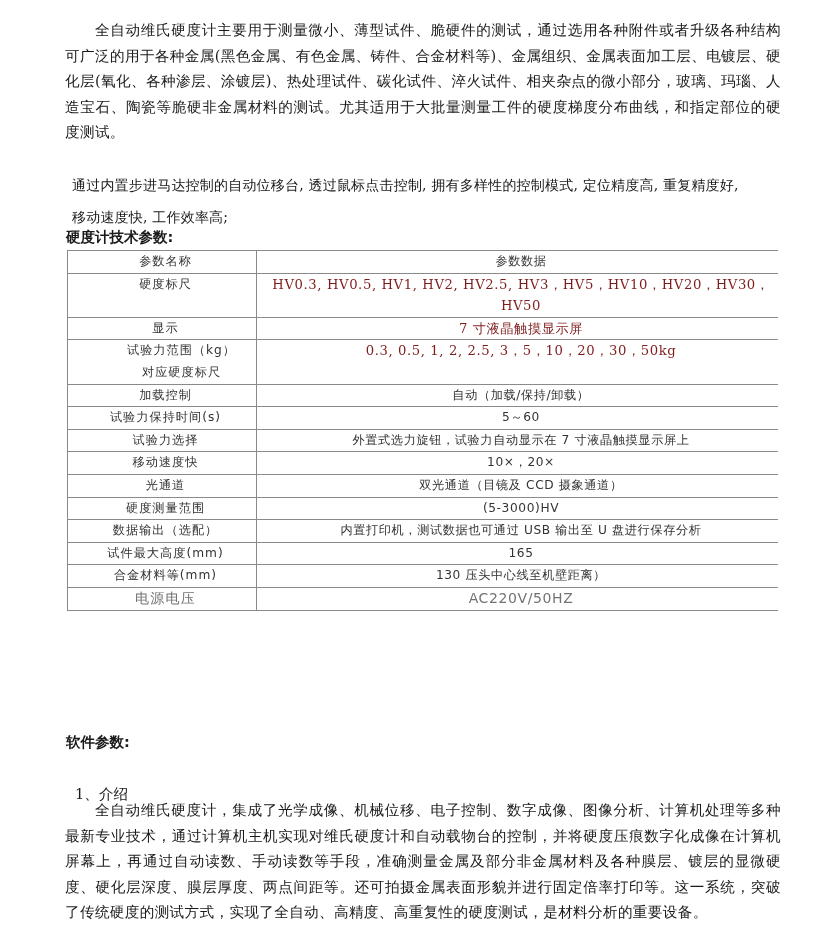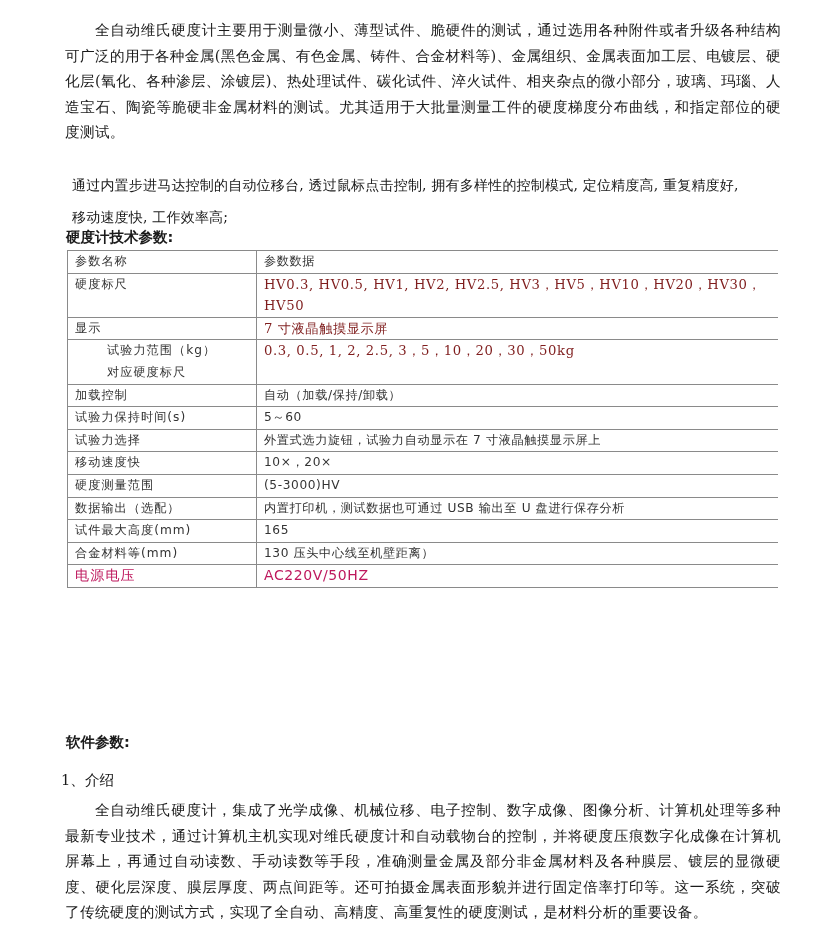--- a/index.html
+++ b/index.html
@@ -16,37 +16,37 @@
   .para.indent { text-indent: 30px; }
   #intro { top: 13px; }
   #motion1 { top: 169px; left: 68px; font-size: 14px; letter-spacing: 0.2px; }
   #motion2 { top: 201px; left: 68px; font-size: 14px; letter-spacing: 0.2px; }
   .heading {
     position: absolute; left: 66px; font-weight: bold; font-size: 14.5px;
     font-family: "DejaVu Sans", "Liberation Sans", sans-serif; margin: 0;
   }
   #spec-heading { top: 228px; }
   #sw-heading { top: 733px; }
-  #intro-title { position: absolute; top: 771px; left: 61px; font-size: 14.6px; margin: 0; }
+  #intro-title { position: absolute; top: 771px; left: 61px; font-size: 14.6px; margin: 14px; }
   #sw-intro { top: 793px; }
 
   table.spec {
     position: absolute; left: 67px; top: 250px; width: 711px;
     border-collapse: collapse;
     font-family: "DejaVu Sans", "Liberation Sans", sans-serif;
     font-size: 12.2px; color: #333;
   }
   table.spec td {
     border-top: 1.4px solid #8a8a8a; border-bottom: 1.4px solid #8a8a8a;
-    padding: 0 0 0 7px; vertical-align: top; line-height: 21.6px;
+    padding: 0 0 0 7px; vertical-align: top; line-height: 21.6px; text-align: center;
   }
   table.spec td.k { width: 181px; border-left: 1.4px solid #8a8a8a; border-right: 1.4px solid #8a8a8a; letter-spacing: 1px; }
   table.spec td.v { letter-spacing: 0.6px; }
   table.spec td.serif { font-family: "DejaVu Serif", "Liberation Serif", serif; font-size: 13.2px; color: #7f1d1d; }
-  table.spec tr.big td { font-size: 14px; color: #be185d; }
+  table.spec tr.big td { font-size: 14px; color: #737373; }
   table.spec td.kbig { font-size: 14px; letter-spacing: 1.2px; }
   .line { display: block; margin-left: 32px; }
 </style>
 </head>
 <body>
 
 <p id="intro" class="para indent">全自动维氏硬度计主要用于测量微小、薄型试件、脆硬件的测试，通过选用各种附件或者升级各种结构可广泛的用于各种金属(黑色金属、有色金属、铸件、合金材料等)、金属组织、金属表面加工层、电镀层、硬化层(氧化、各种渗层、涂镀层)、热处理试件、碳化试件、淬火试件、相夹杂点的微小部分，玻璃、玛瑙、人造宝石、陶瓷等脆硬非金属材料的测试。尤其适用于大批量测量工件的硬度梯度分布曲线，和指定部位的硬度测试。</p>
 
 <p id="motion1" class="para">通过内置步进马达控制的自动位移台, 透过鼠标点击控制, 拥有多样性的控制模式, 定位精度高, 重复精度好,</p>
 <p id="motion2" class="para">移动速度快, 工作效率高;</p>
@@ -84,20 +84,24 @@
   </tr>
   <tr>
     <td class="k">试验力选择</td>
     <td class="v">外置式选力旋钮，试验力自动显示在 7 寸液晶触摸显示屏上</td>
   </tr>
   <tr>
     <td class="k">移动速度快</td>
     <td class="v">10×，20×</td>
   </tr>
   <tr>
+    <td class="k">光通道</td>
+    <td class="v">双光通道（目镜及 CCD 摄象通道）</td>
+  </tr>
+  <tr>
     <td class="k">硬度测量范围</td>
     <td class="v">(5-3000)HV</td>
   </tr>
   <tr>
     <td class="k">数据输出（选配）</td>
     <td class="v">内置打印机，测试数据也可通过 USB 输出至 U 盘进行保存分析</td>
   </tr>
   <tr>
     <td class="k">试件最大高度(mm)</td>
     <td class="v">165</td>

